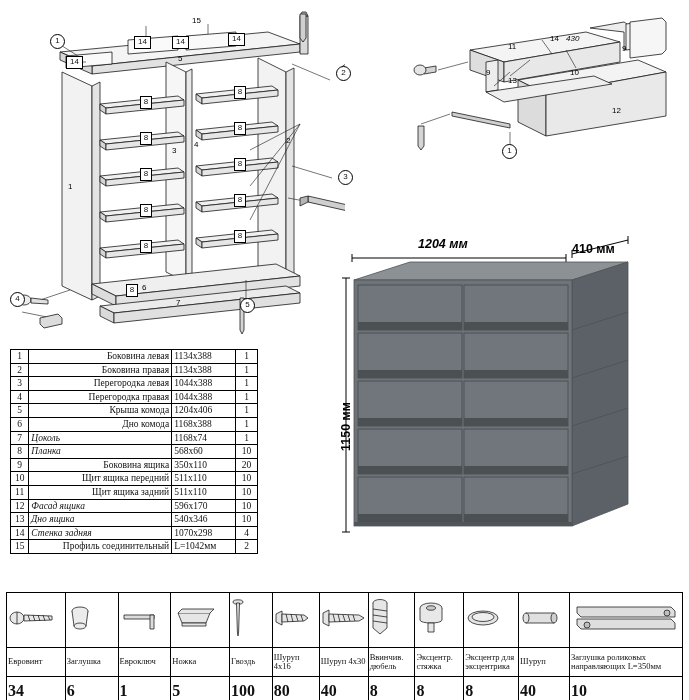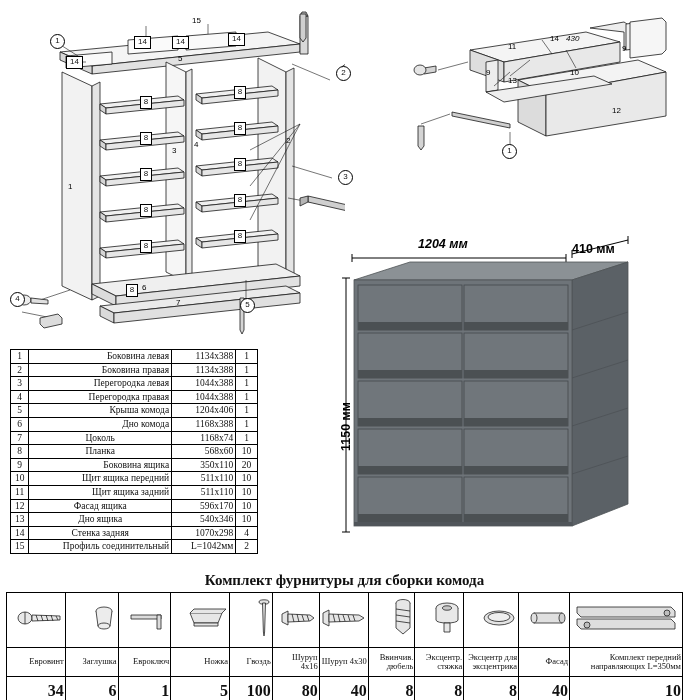--- a/index.html
+++ b/index.html
@@ -67,36 +67,36 @@
     font-size:9.5px;
   }
   #parts-table td{
     border:1px solid #000;
     padding:0 2px;
     height:12.6px;
     line-height:12.6px;
   }
   #parts-table td.idx{width:14px;text-align:center;}
   #parts-table td.nm{width:150px;text-align:right;}
-  #parts-table td.nm.ind{text-align:center;}
-  #parts-table td.sz{width:62px;text-align:right;}
+  #parts-table td.nm.ind{text-align:left;font-style:italic;}
+  #parts-table td.sz{width:62px;text-align:left;}
   #parts-table td.qt{width:18px;text-align:center;}
 
   
   #hw-title{
     position:absolute;left:0;top:572px;width:689px;text-align:center;
     font-family:"Liberation Serif", serif;
     font-weight:bold;font-size:15px;
   }
   #hw-table{
     position:absolute;left:6px;top:592px;width:677px;
     border-collapse:collapse;
     font-family:"Liberation Serif", serif;
   }
-  #hw-table td{border:1px solid #000;text-align:right;vertical-align:middle;}
+  #hw-table td{border:1px solid #000;text-align:left;vertical-align:middle;}
   #hw-table tr.icons td{height:52px;}
   #hw-table tr.names td{height:26px;font-size:8.5px;line-height:9.5px;padding:1px;}
   #hw-table tr.counts td{height:26px;font-size:16px;font-weight:bold;}
 </style>
 </head>
 <body>
 
 <div class="stage">
 
   <div id="exploded">
@@ -442,21 +442,20 @@
         </tr>
       <tr>
           <td class="idx">15</td>
           <td class="nm">Профиль соединительный</td>
           <td class="sz">L=1042мм</td>
           <td class="qt">2</td>
         </tr>
     </tbody>
   </table>
 
-  <div id="hw-title">Комплект фурнитуры для сборки комода</div>
 
   <table id="hw-table">
     <tbody>
       <tr class="icons">
         <td style="width:56px">
           <span>
             <svg width="48" height="24" viewBox="0 0 48 24">
                 <g stroke="#222" stroke-width="0.8" fill="#e8e8e8">
               <ellipse cx="9" cy="12" rx="7" ry="6"></ellipse>
                   <path d="M9 6 L9 18"></path>
@@ -591,22 +590,22 @@
         <td>Евровинт</td>
         <td>Заглушка</td>
         <td>Евроключ</td>
         <td>Ножка</td>
         <td>Гвоздь</td>
         <td>Шуруп 4х16</td>
         <td>Шуруп 4х30</td>
         <td>Ввинчив. дюбель</td>
         <td>Эксцентр. стяжка</td>
         <td>Эксцентр для эксцентрика</td>
-        <td>Фасад</td>
-        <td>Комплект передний направляющих L=350мм</td>
+        <td>Шуруп</td>
+        <td>Заглушка роликовых направляющих L=350мм</td>
       </tr>
       <tr class="counts">
         <td>34</td>
         <td>6</td>
         <td>1</td>
         <td>5</td>
         <td>100</td>
         <td>80</td>
         <td>40</td>
         <td>8</td>

